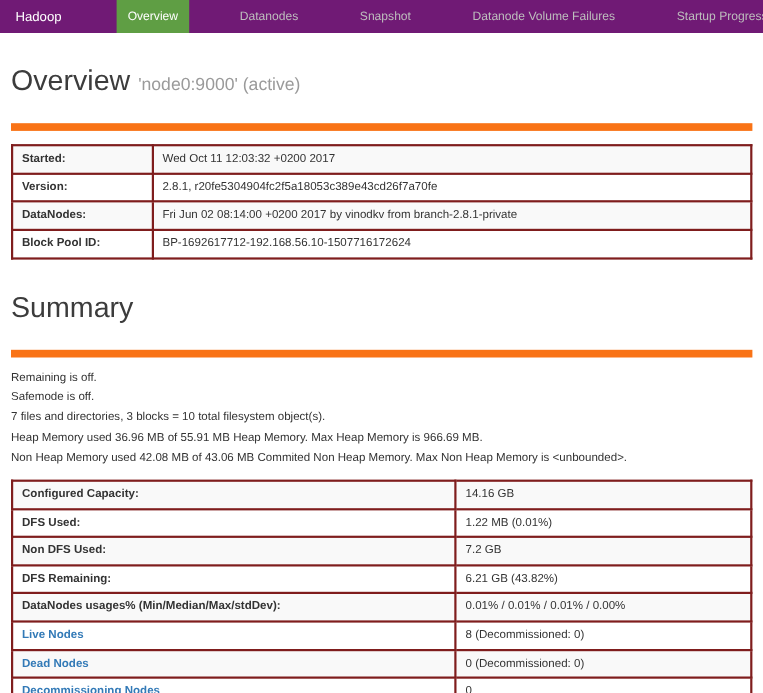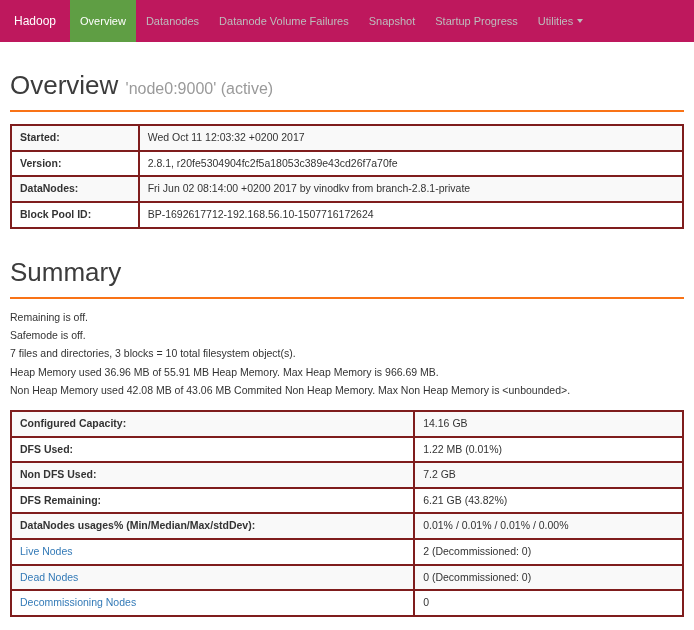--- a/index.html
+++ b/index.html
@@ -6,22 +6,22 @@
   html,body { margin:0; padding:0; }
   body {
     width:694px; height:630px; overflow:hidden;
     background:#fff; color:#333;
     font-family:"Liberation Sans", sans-serif;
     font-size:11px;
   }
 
   
   .navbar {
-    height:42px; background:#be185d;
-    display:flex; align-items:stretch;
+    height:30px; background:#701a75;
+    display:flex; align-items:stretch;gap:36px;
   }
   .navbar .brand {
     color:#ffffff; font-size:12px;
     padding:0 14px; display:flex; align-items:center;
     cursor:pointer;
   }
   .navbar .nav-item {
     color:#bdbdbd; font-size:11px;
     padding:0 10px; display:flex; align-items:center;
     cursor:pointer; white-space:nowrap;
@@ -33,22 +33,22 @@
     border-left:3px solid transparent;
     border-right:3px solid transparent;
     border-top:4px solid #bdbdbd;
   }
 
   
   .container { padding:0 10px; }
 
   h1.page-header {
     font-size:26px; font-weight:500; color:#3c3c3c;
-    margin:28px 0 0 0; padding-bottom:9px;
-    border-bottom:2px solid #f97316;
+    margin:28px 0 0 0; padding-bottom:23px;
+    border-bottom:7px solid #f97316;
   }
   h1.page-header small { font-size:16px; color:#9a9a9a; font-weight:normal; }
 
   table.info-table {
     width:100%; border-collapse:collapse;
     margin:12px 0 6px 0;
   }
   table.info-table th, table.info-table td {
     border:2px solid #7f1d1d;
     padding:5px 8px;
@@ -56,31 +56,31 @@
     font-size:10.5px; line-height:1.3;
   }
   table.info-table th { font-weight:bold; color:#333; }
   table.info-table tbody tr:nth-child(odd) { background:#f9f9f9; }
   table.cluster-table th { width:19%; }
   table.stats-table th  { width:60%; }
 
   .summary-paragraphs { margin-top:12px; }
   .summary-paragraphs p { margin:0 0 4.5px 0; font-size:10.5px; line-height:1.32; color:#333; }
 
-  a.table-link { color:#337ab7; text-decoration:none; font-weight:normal;margin-top:32px; }
+  a.table-link { color:#337ab7; text-decoration:none; font-weight:bold;margin-top:32px; }
 </style>
 </head>
 <body>
 
 <nav class="navbar">
   <span class="brand">Hadoop</span>
   <span class="nav-item active">Overview</span>
   <span class="nav-item">Datanodes</span>
+  <span class="nav-item">Snapshot</span>
   <span class="nav-item">Datanode Volume Failures</span>
-  <span class="nav-item">Snapshot</span>
   <span class="nav-item">Startup Progress</span>
   <span class="nav-item">
     <span>Utilities</span>
     <span class="caret"></span>
   </span>
 </nav>
 
 <div class="container">
 
   <h1 class="page-header">
@@ -140,21 +140,21 @@
         <td>6.21 GB (43.82%)</td>
       </tr>
       <tr>
         <th>DataNodes usages% (Min/Median/Max/stdDev):</th>
         <td>0.01% / 0.01% / 0.01% / 0.00%</td>
       </tr>
       <tr>
         <th>
           <a class="table-link" href="#">Live Nodes</a>
         </th>
-        <td>2 (Decommissioned: 0)</td>
+        <td>8 (Decommissioned: 0)</td>
       </tr>
       <tr>
         <th>
           <a class="table-link" href="#">Dead Nodes</a>
         </th>
         <td>0 (Decommissioned: 0)</td>
       </tr>
       <tr>
         <th>
           <a class="table-link" href="#">Decommissioning Nodes</a>

